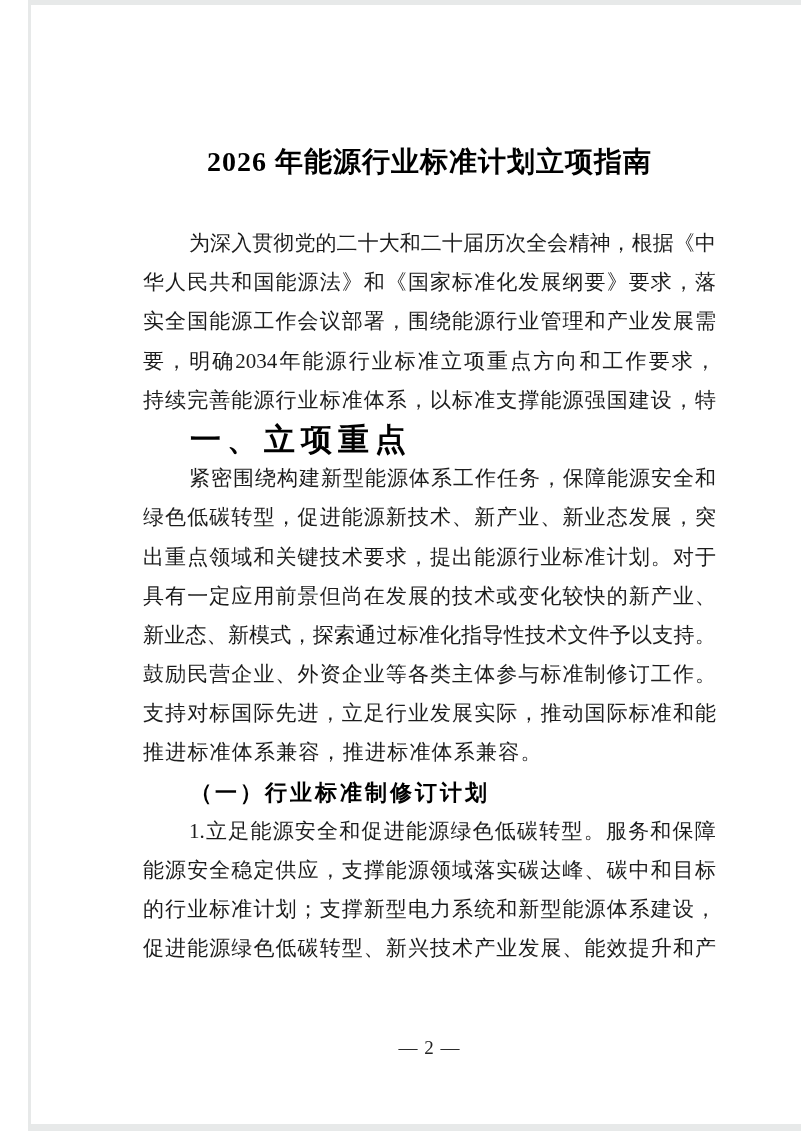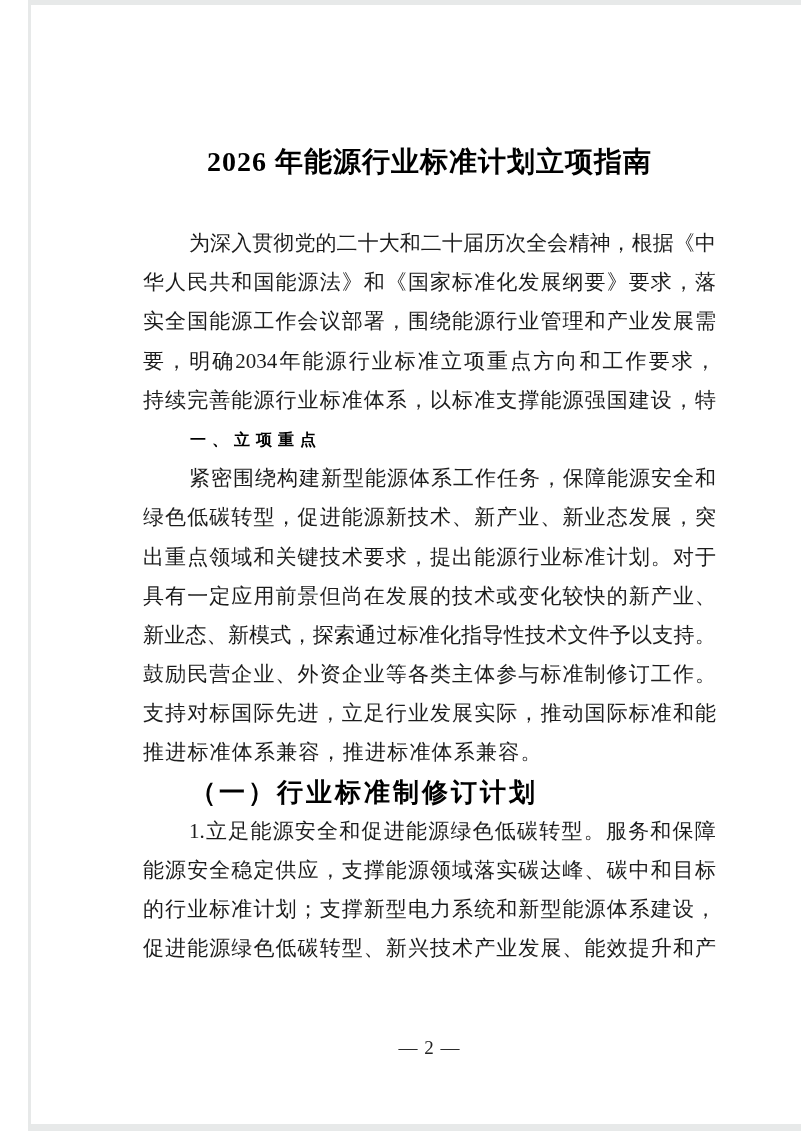--- a/index.html
+++ b/index.html
@@ -29,26 +29,26 @@
     font-size:21px;color:#1c1c1c;
   }
   .jline{
     display:flex;justify-content:space-between;align-items:center;
   }
   .jline span{display:block;}
   .indent{padding-left:46px;}
   .last{letter-spacing:1.2px;}
   .h-major{
     font-family:"Liberation Sans", sans-serif;
-    font-weight:bold;font-size:16px;letter-spacing:6px;
+    font-weight:bold;font-size:31px;letter-spacing:6px;
     padding-left:47px;color:#000;
   }
   .h-sub{
     font-family:"Liberation Serif", serif;
-    font-weight:bold;font-size:26px;letter-spacing:3px;
+    font-weight:bold;font-size:22px;letter-spacing:3px;
     padding-left:47px;color:#000;
   }
   .doc-footer{
     position:absolute;top:1030px;left:112px;width:573px;
     text-align:center;
     font-family:"Liberation Serif", serif;
     font-size:19px;line-height:26px;color:#222;
     letter-spacing:1px;
   }
 </style>

